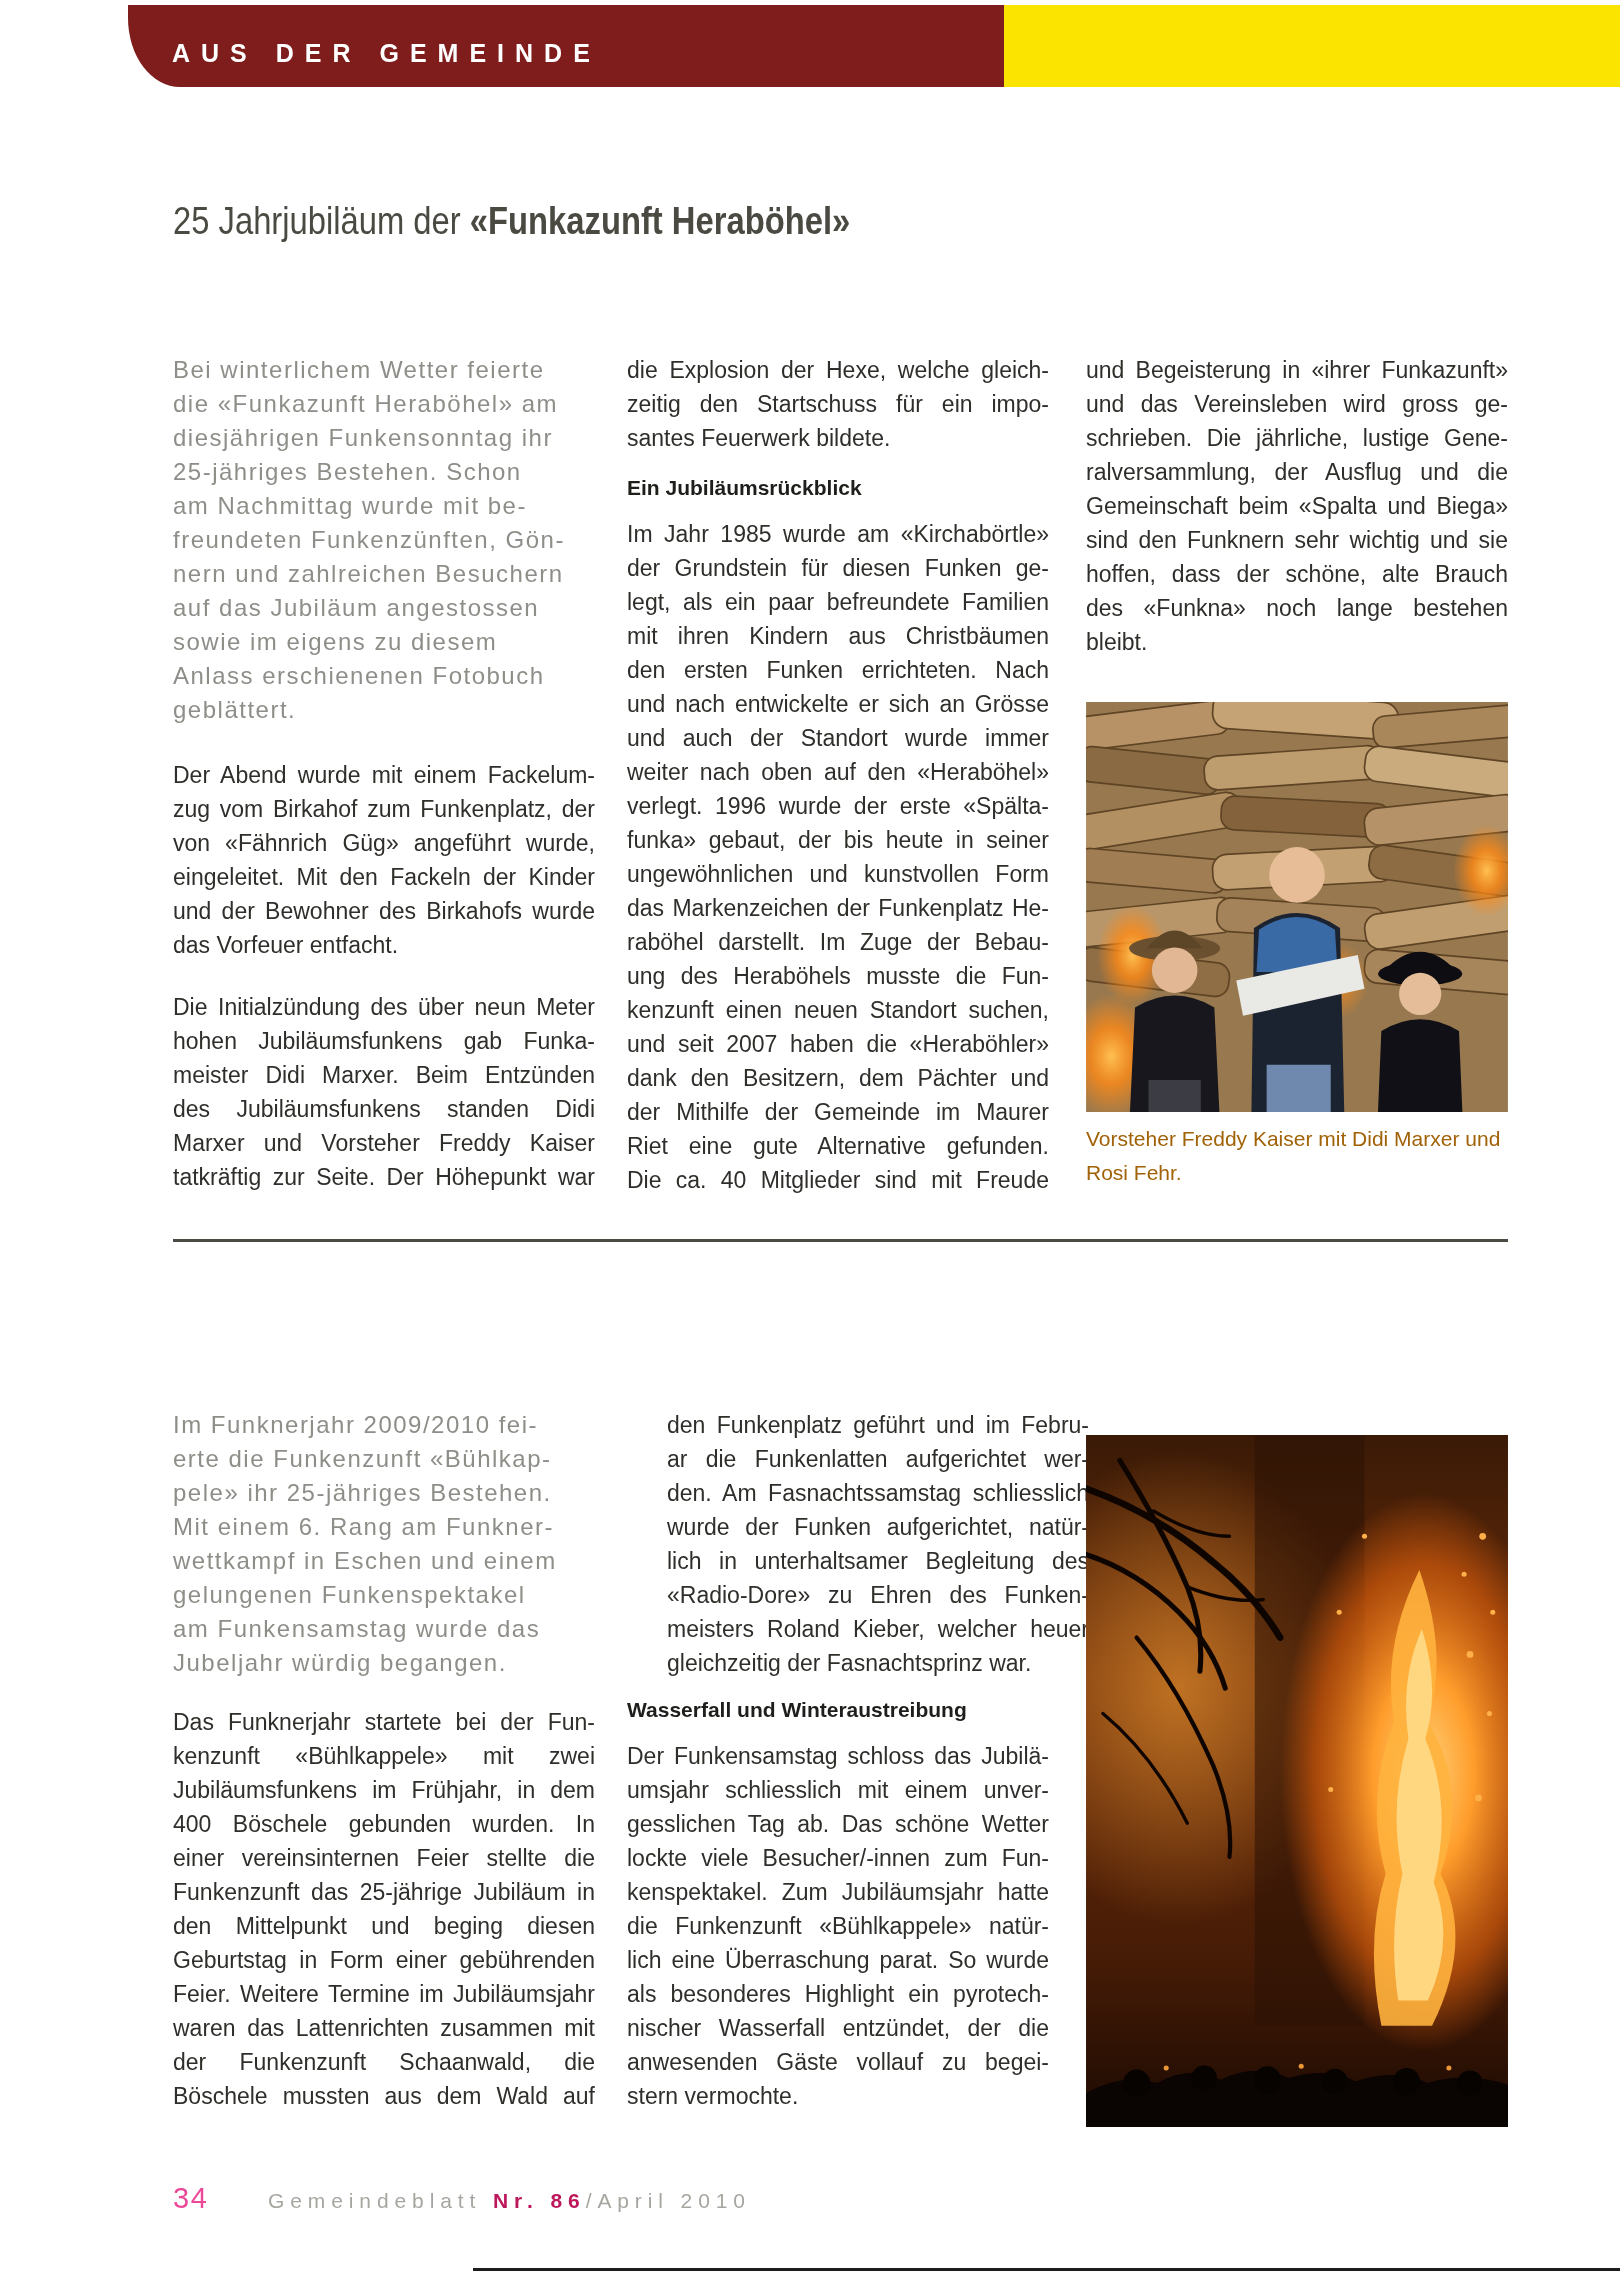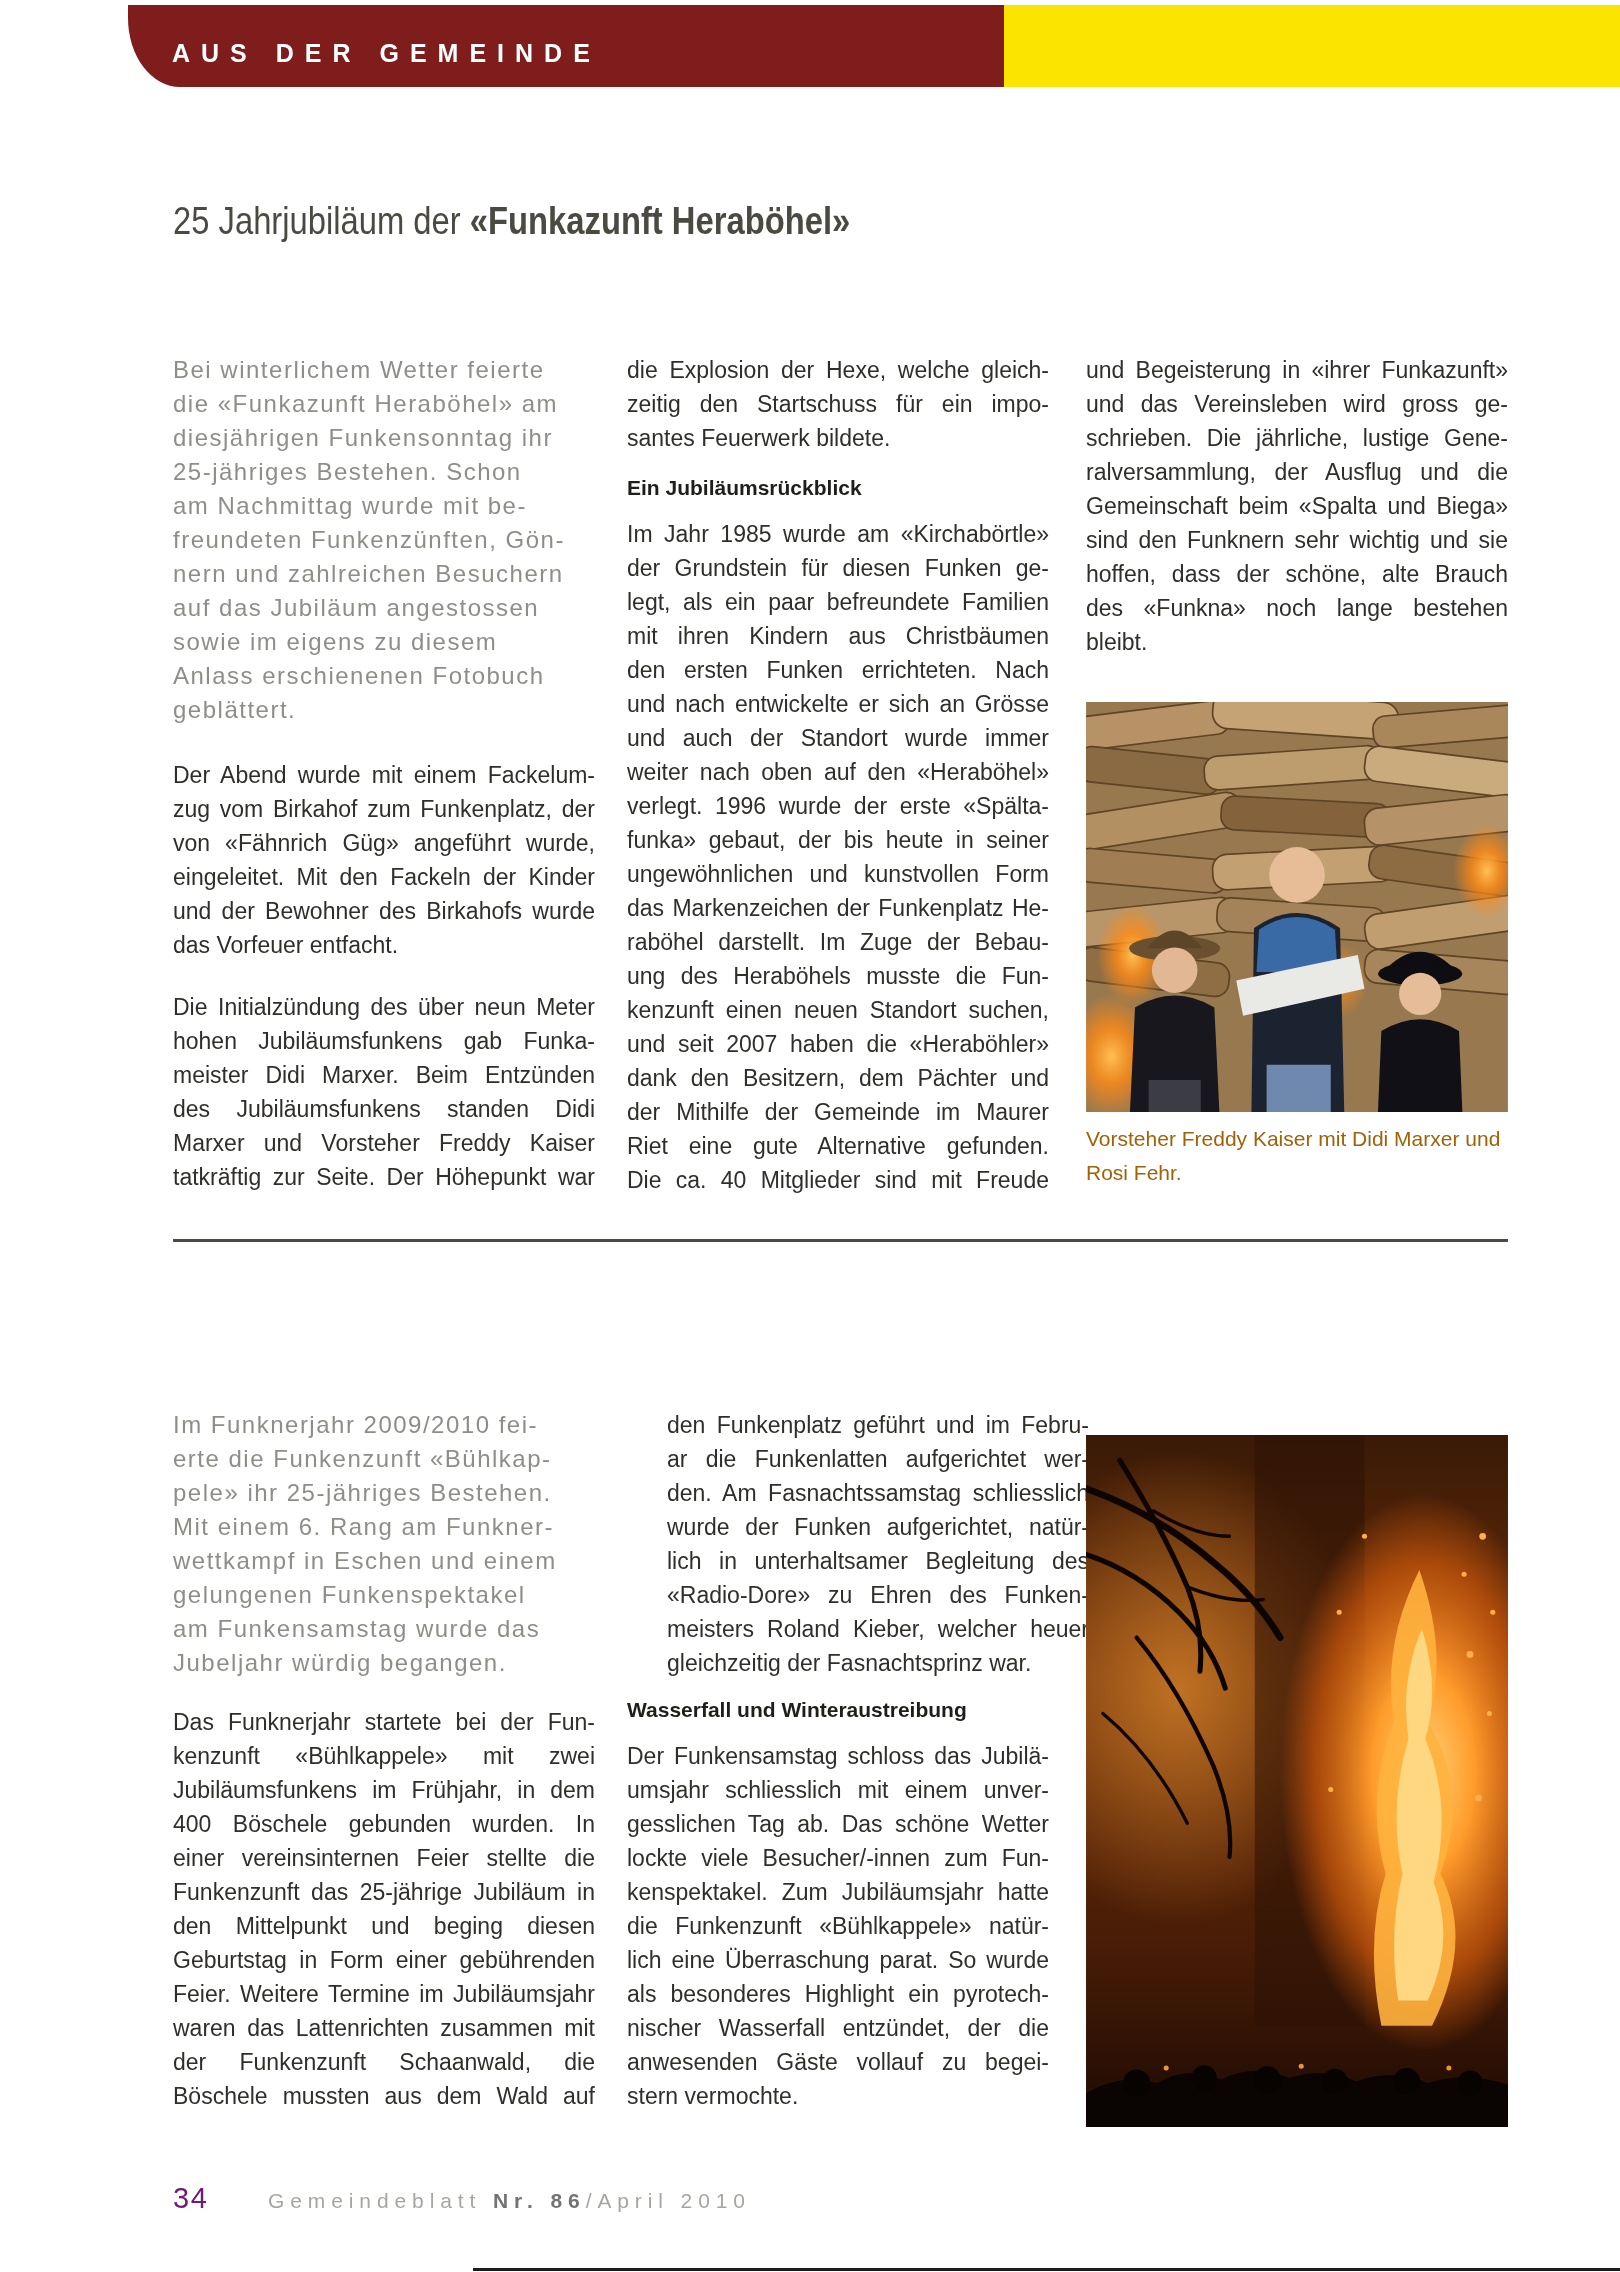--- a/index.html
+++ b/index.html
@@ -29,23 +29,23 @@
   .bodypar .line{font-size:23px;line-height:34px;color:#2f2e2a;
                  text-align:justify;text-align-last:justify;}
   .bodypar.endpar .line:last-child{text-align-last:left;}
   .subhead{font-size:21px;line-height:30px;font-weight:700;color:#1e1e1b;}
   .caption .line{font-size:21px;line-height:34px;color:#a16207;text-align:left;}
 
   .divider{left:173px;top:1239px;width:1335px;height:2.5px;background:#4b4a43;}
   .bottom-rule{left:473px;top:2268px;width:1148px;height:2.5px;background:#1c1c1c;}
 
   
-  .footer-num{left:173px;top:2182px;font-size:29px;color:#701a75;letter-spacing:1.7px;}
+  .footer-num{left:173px;top:2182px;font-size:29px;color:#ec4899;letter-spacing:1.7px;}
   .footer-pub{left:268px;top:2189px;font-size:21px;color:#a6a6a0;letter-spacing:5.9px;}
-  .footer-pub .issue{font-weight:700;color:#737373;}
+  .footer-pub .issue{font-weight:700;color:#be185d;}
 
   .photo{overflow:hidden;}
   .photo svg{display:block;}
 </style>
 </head>
 <body>
 
 <div class="page">
 
   <div class="abs header-bar">

